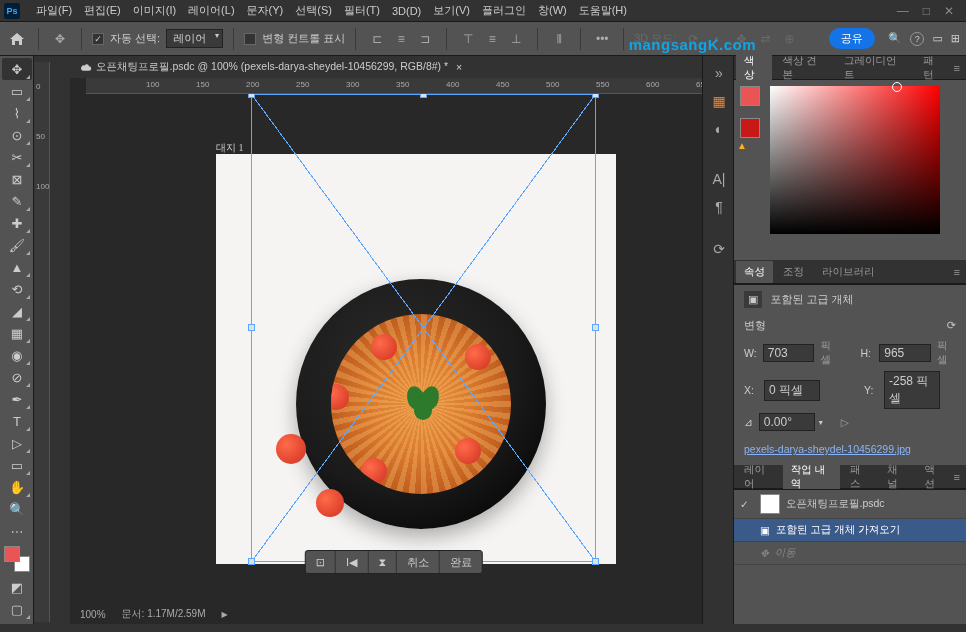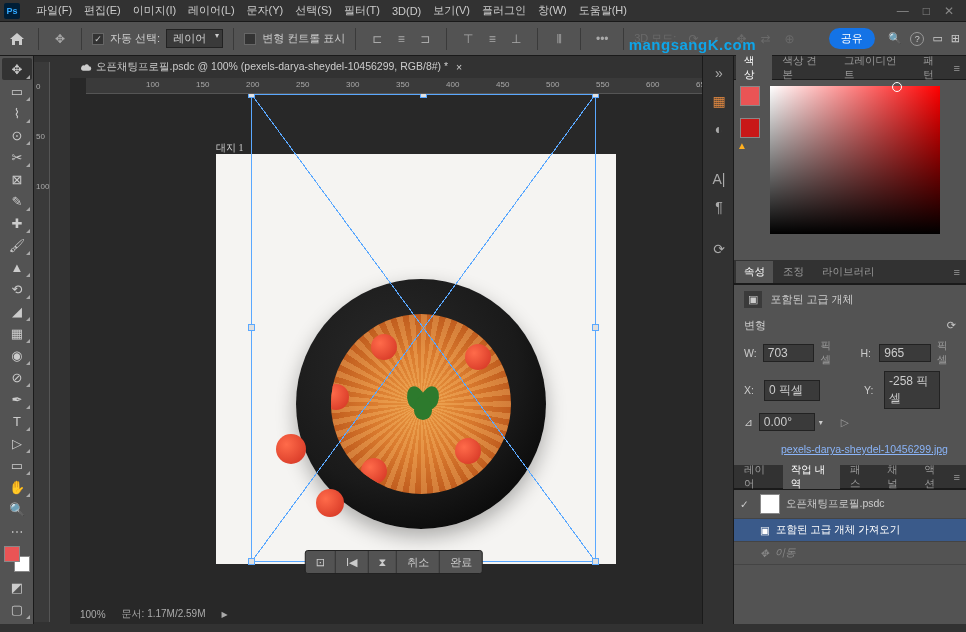--- a/index.html
+++ b/index.html
@@ -70,21 +70,21 @@
 .color-gradient { width: 170px; height: 148px; background: linear-gradient(to bottom, transparent, #000), linear-gradient(to right, #fff, #ff0000); position: relative; }
 .picker-ring { position: absolute; top: -4px; right: 38px; width: 10px; height: 10px; border: 1px solid #fff; border-radius: 50%; }
 .props-panel { background: #535353; border-top: 1px solid #1a1a1a; padding-bottom: 6px; }
 .props-header { display: flex; align-items: center; padding: 6px 10px; gap: 8px; }
 .props-section { padding: 4px 10px; }
 .props-section-head { display: flex; justify-content: space-between; align-items: center; margin-bottom: 6px; }
 .prop-row { display: flex; gap: 6px; margin-bottom: 4px; font-size: 10.5px; align-items: center; }
 .prop-label { width: 14px; color: #ccc; }
 .prop-input { background: #3a3a3a; border: 1px solid #222; padding: 1px 4px; color: #ccc; width: 56px; font-size: 12px; }
 .prop-unit { color: #999; }
-.filename-link { padding: 4px 10px; color: #8ab4f8; font-size: 10.5px; text-decoration: underline; margin-left: 37px; }
+.filename-link { padding: 4px 10px; color: #8ab4f8; font-size: 10.5px; text-decoration: underline; }
 .disabled-row { padding: 3px 10px; background: #454545; color: #777; font-size: 10.5px; margin: 0 6px; border: 1px solid #333; }
 .layers-panel { flex: 1; background: #535353; border-top: 1px solid #1a1a1a; display: flex; flex-direction: column; }
 .layer-row { display: flex; align-items: center; padding: 4px 6px; gap: 6px; border-bottom: 1px solid #444; font-size: 10.5px; }
 .layer-row.selected { background: #3a5a8a; color: #fff; }
 .layer-thumb { width: 20px; height: 20px; background: #fff; border: 1px solid #888; display: inline-block; }
 .eye { width: 14px; color: #ccc; }
 .watermark { position: absolute; top: 36px; right: 210px; font-size: 15px; font-weight: bold; color: #0ea5e9; letter-spacing: 0.5px; z-index: 100; }
 .dim { color: #6a6a6a; }
 svg { display: block; }
 </style>

